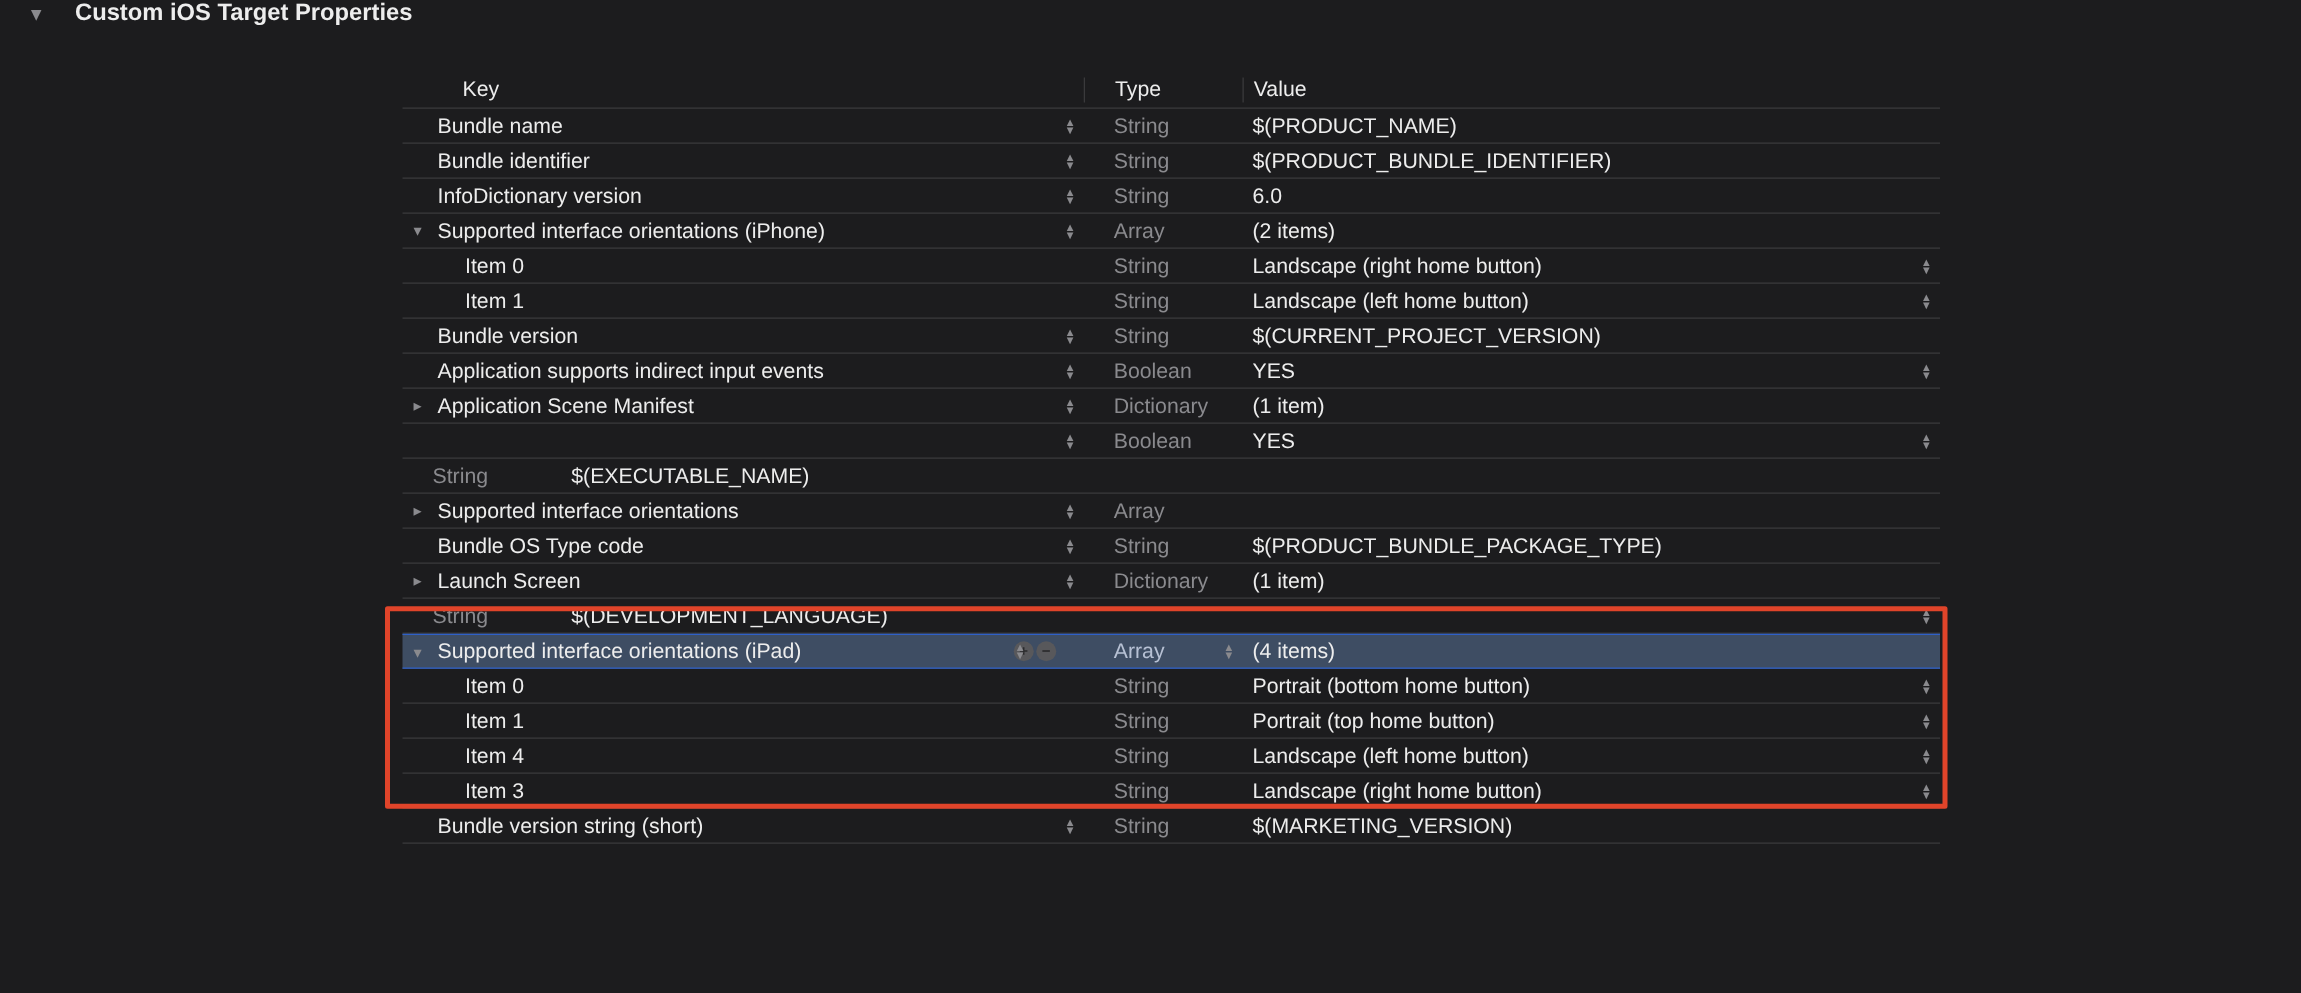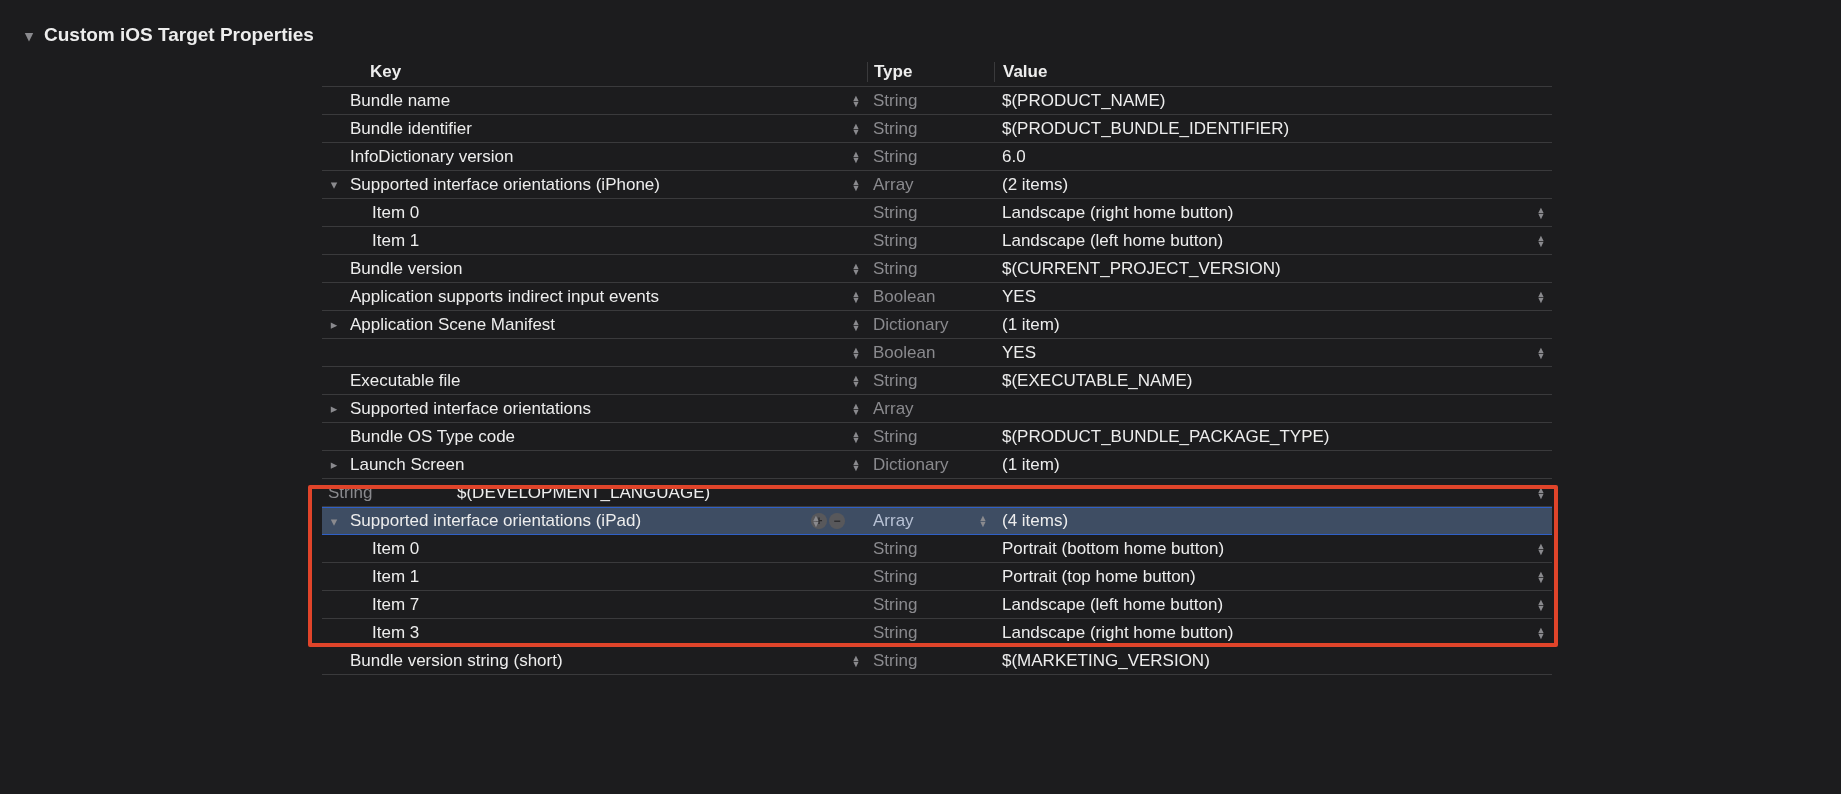--- a/index.html
+++ b/index.html
@@ -18,47 +18,47 @@
     color:var(--fg);
     font-family:-apple-system,"SF Pro Text","Helvetica Neue",Arial,sans-serif;
     font-size:17px;
     width:1841px;
     height:794px;
     overflow:hidden;
   }
   .section-header{
     display:flex;
     align-items:center;
-    gap:8px;
-    padding:24px 0 0 22px;
+    gap:24px;
+    padding:0 0 0 22px;
     font-weight:600;
     font-size:19px;
   }
   .chev{display:inline-block;width:14px;text-align:center;color:var(--dim);}
   .chev.down::before{content:"\25BE";font-size:15px;}
 
   .table{
     position:absolute;
     top:57px;
     left:322px;
     width:1230px;
   }
   .head-row, .data-row{
     display:flex;
     align-items:center;
     height:28px;
     border-bottom:1px solid var(--divider);
   }
   .head-row{
     height:30px;
-    font-weight:700;
+    font-weight:400;
     color:var(--fg);
   }
   .col-key   { width:545px; display:flex; align-items:center; position:relative; padding-left:14px;}
-  .col-type  { width:127px; color:var(--dim); display:flex; align-items:center; position:relative; padding-left:6px;}
+  .col-type  { width:127px; color:var(--dim); display:flex; align-items:center; position:relative; padding-left:24px;}
   .col-value { flex:1; display:flex; align-items:center; position:relative; padding-left:8px;}
 
   .head-row .col-key  { padding-left:48px; color:var(--fg);}
   .head-row .col-type { border-left:1px solid var(--divider); color:var(--fg);}
   .head-row .col-value{ border-left:1px solid var(--divider); color:var(--fg);}
 
   .indent-0 .keytext{ margin-left:14px; }
   .indent-1 .keytext{ margin-left:36px; }
 
   .disclosure{
@@ -255,24 +255,20 @@
         </div>
         <div class="col-type">
           <span>Boolean</span>
         </div>
         <div class="col-value">
           <span>YES</span>
           <span class="stepper"></span>
         </div>
       </div>
       <div class="data-row indent-0">
-        <div class="col-key">
-          <span class="keytext">Executable file</span>
-          <span class="stepper"></span>
-        </div>
         <div class="col-type">
           <span>String</span>
         </div>
         <div class="col-value">
           <span>$(EXECUTABLE_NAME)</span>
         </div>
       </div>
       <div class="data-row indent-0">
         <div class="col-key">
           <span class="disclosure">▸</span>
@@ -354,21 +350,21 @@
         <div class="col-type">
           <span>String</span>
         </div>
         <div class="col-value">
           <span>Portrait (top home button)</span>
           <span class="stepper"></span>
         </div>
       </div>
       <div class="data-row indent-1">
         <div class="col-key">
-          <span class="keytext">Item 7</span>
+          <span class="keytext">Item 4</span>
         </div>
         <div class="col-type">
           <span>String</span>
         </div>
         <div class="col-value">
           <span>Landscape (left home button)</span>
           <span class="stepper"></span>
         </div>
       </div>
       <div class="data-row indent-1">

